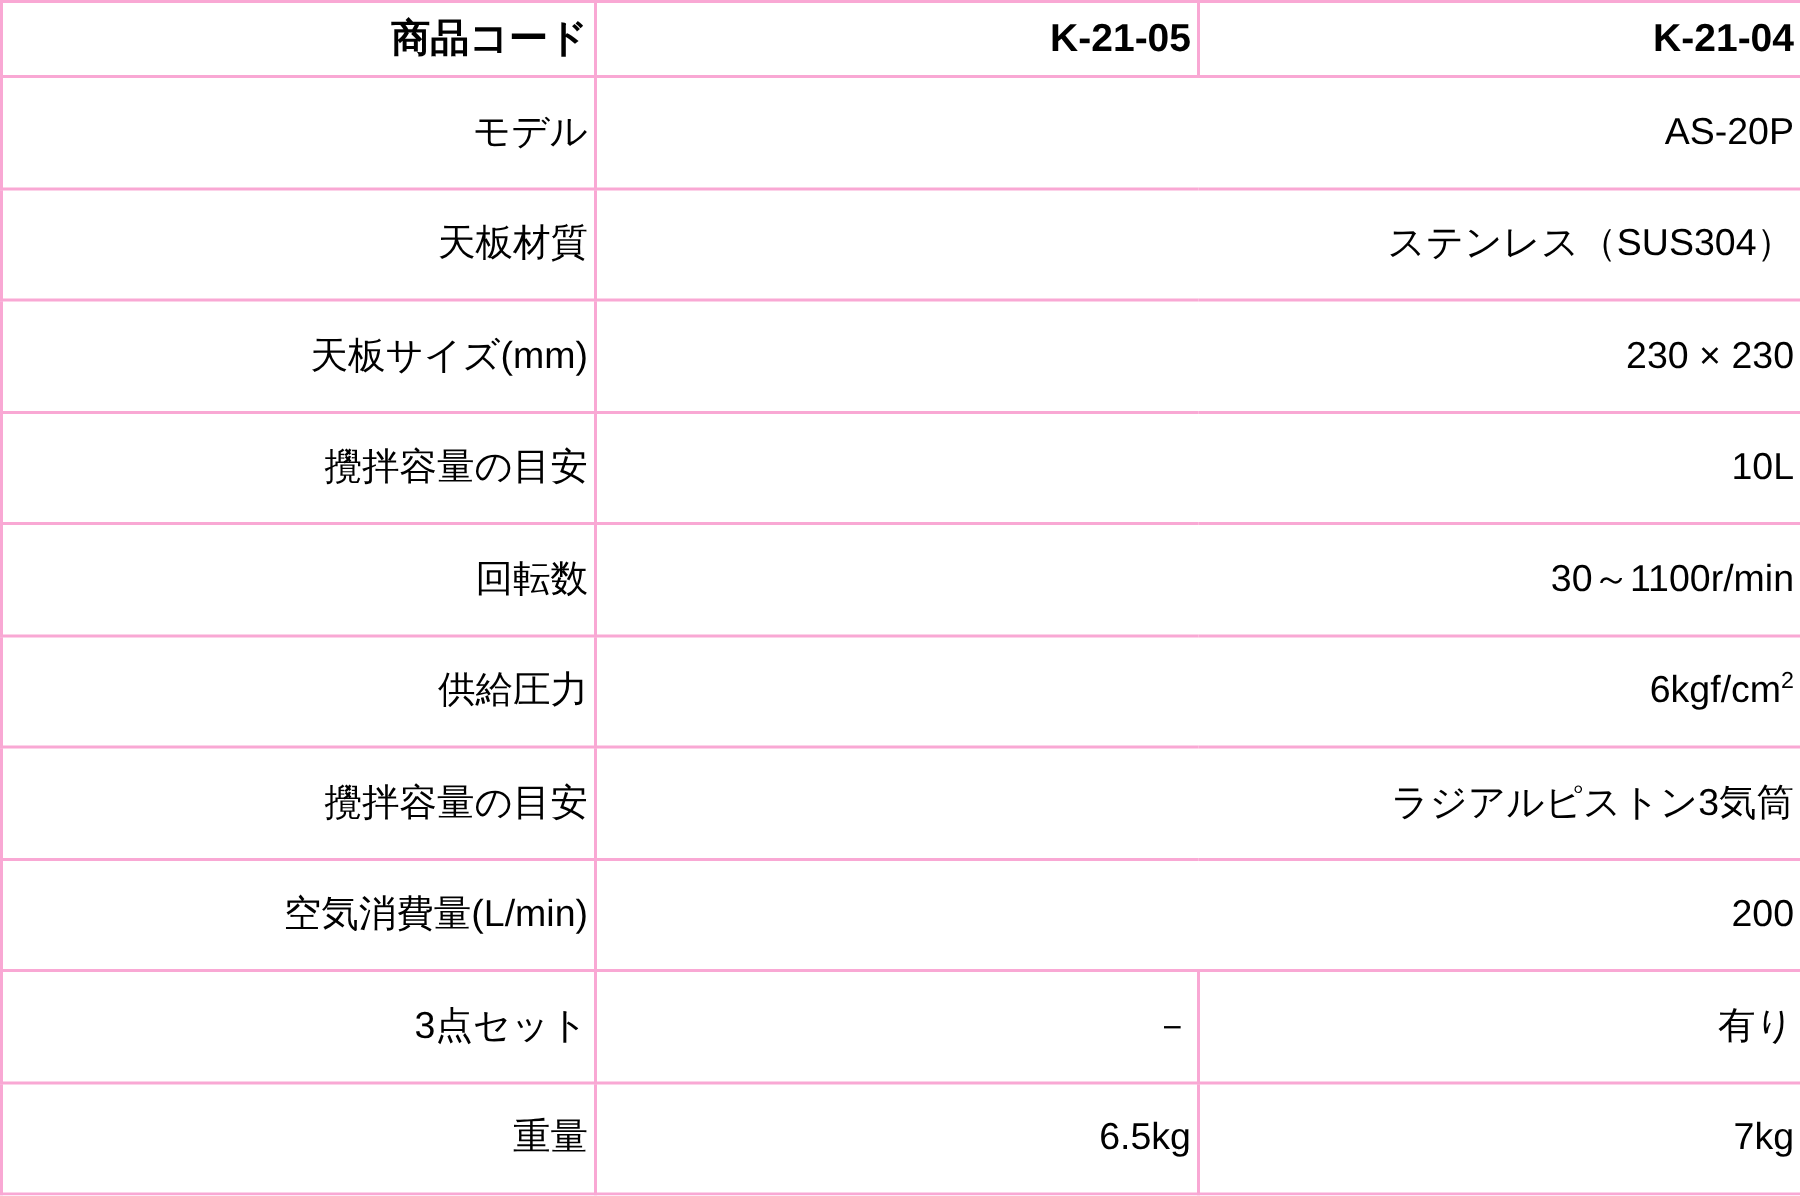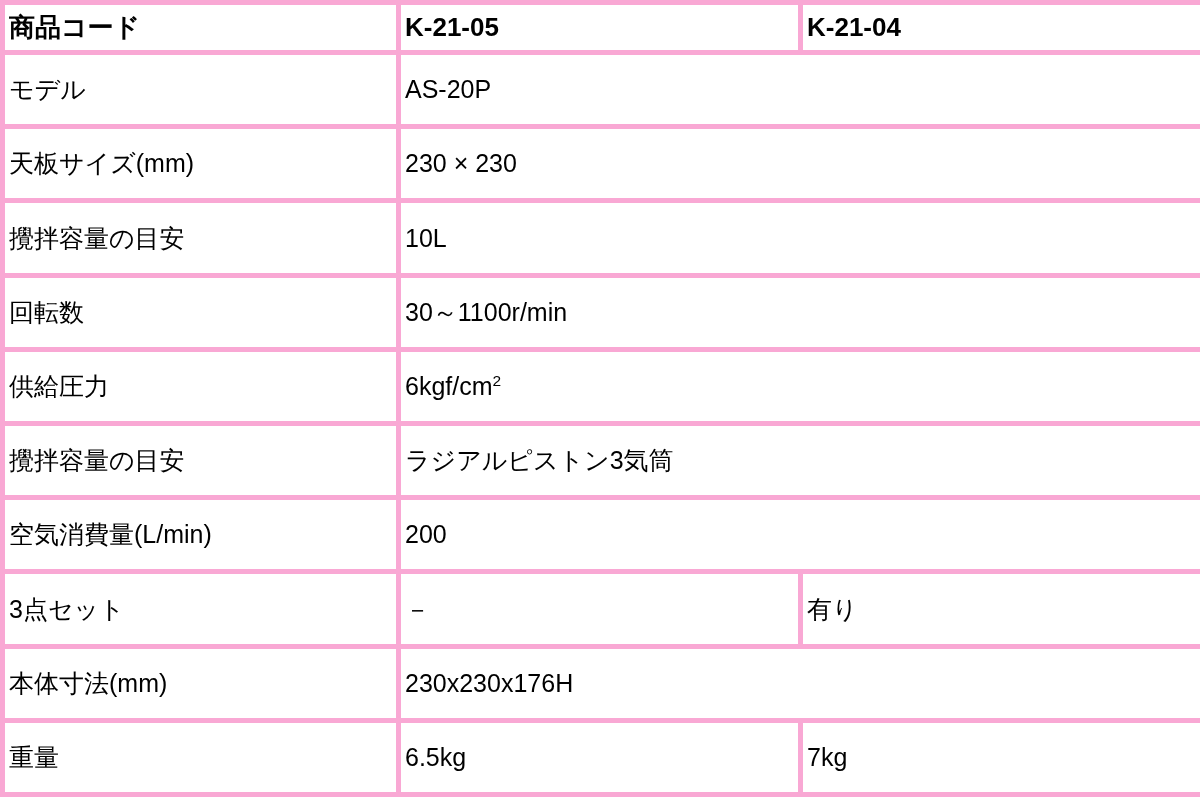--- a/index.html
+++ b/index.html
@@ -15,22 +15,22 @@
     overflow: hidden;
   }
   table.spec-table {
     width: 1200px;
     height: 797px;
     border-collapse: collapse;
     table-layout: fixed;
   }
   table.spec-table td,
   table.spec-table th {
-    border: 5px solid #f9a8d4;
-    text-align: left;
+    border: 2px solid #f9a8d4;
+    text-align: right;
     vertical-align: middle;
     font-weight: normal;
     font-size: 25px;
     padding: 0 4px;
     line-height: 1.15;
   }
   table.spec-table thead th {
     font-weight: bold;
     font-size: 26px;
     background: #ffffff;
@@ -62,20 +62,24 @@
       <th>K-21-05</th>
       <th>K-21-04</th>
     </tr>
   </thead>
   <tbody>
     <tr class="row-h">
       <td>モデル</td>
       <td colspan="2">AS-20P</td>
     </tr>
     <tr class="row-h">
+      <td>天板材質</td>
+      <td colspan="2">ステンレス（SUS304）</td>
+    </tr>
+    <tr class="row-h">
       <td>天板サイズ(mm)</td>
       <td colspan="2">230 × 230</td>
     </tr>
     <tr class="row-h">
       <td>攪拌容量の目安</td>
       <td colspan="2">10L</td>
     </tr>
     <tr class="row-h">
       <td>回転数</td>
       <td colspan="2">30～1100r/min</td>
@@ -91,22 +95,18 @@
     <tr class="row-h">
       <td>空気消費量(L/min)</td>
       <td colspan="2">200</td>
     </tr>
     <tr class="row-h">
       <td>3点セット</td>
       <td>－</td>
       <td>有り</td>
     </tr>
     <tr class="row-h">
-      <td>本体寸法(mm)</td>
-      <td colspan="2">230x230x176H</td>
-    </tr>
-    <tr class="row-h">
       <td>重量</td>
       <td>6.5kg</td>
       <td>7kg</td>
     </tr>
   </tbody>
 </table>
 
 </body></html>

